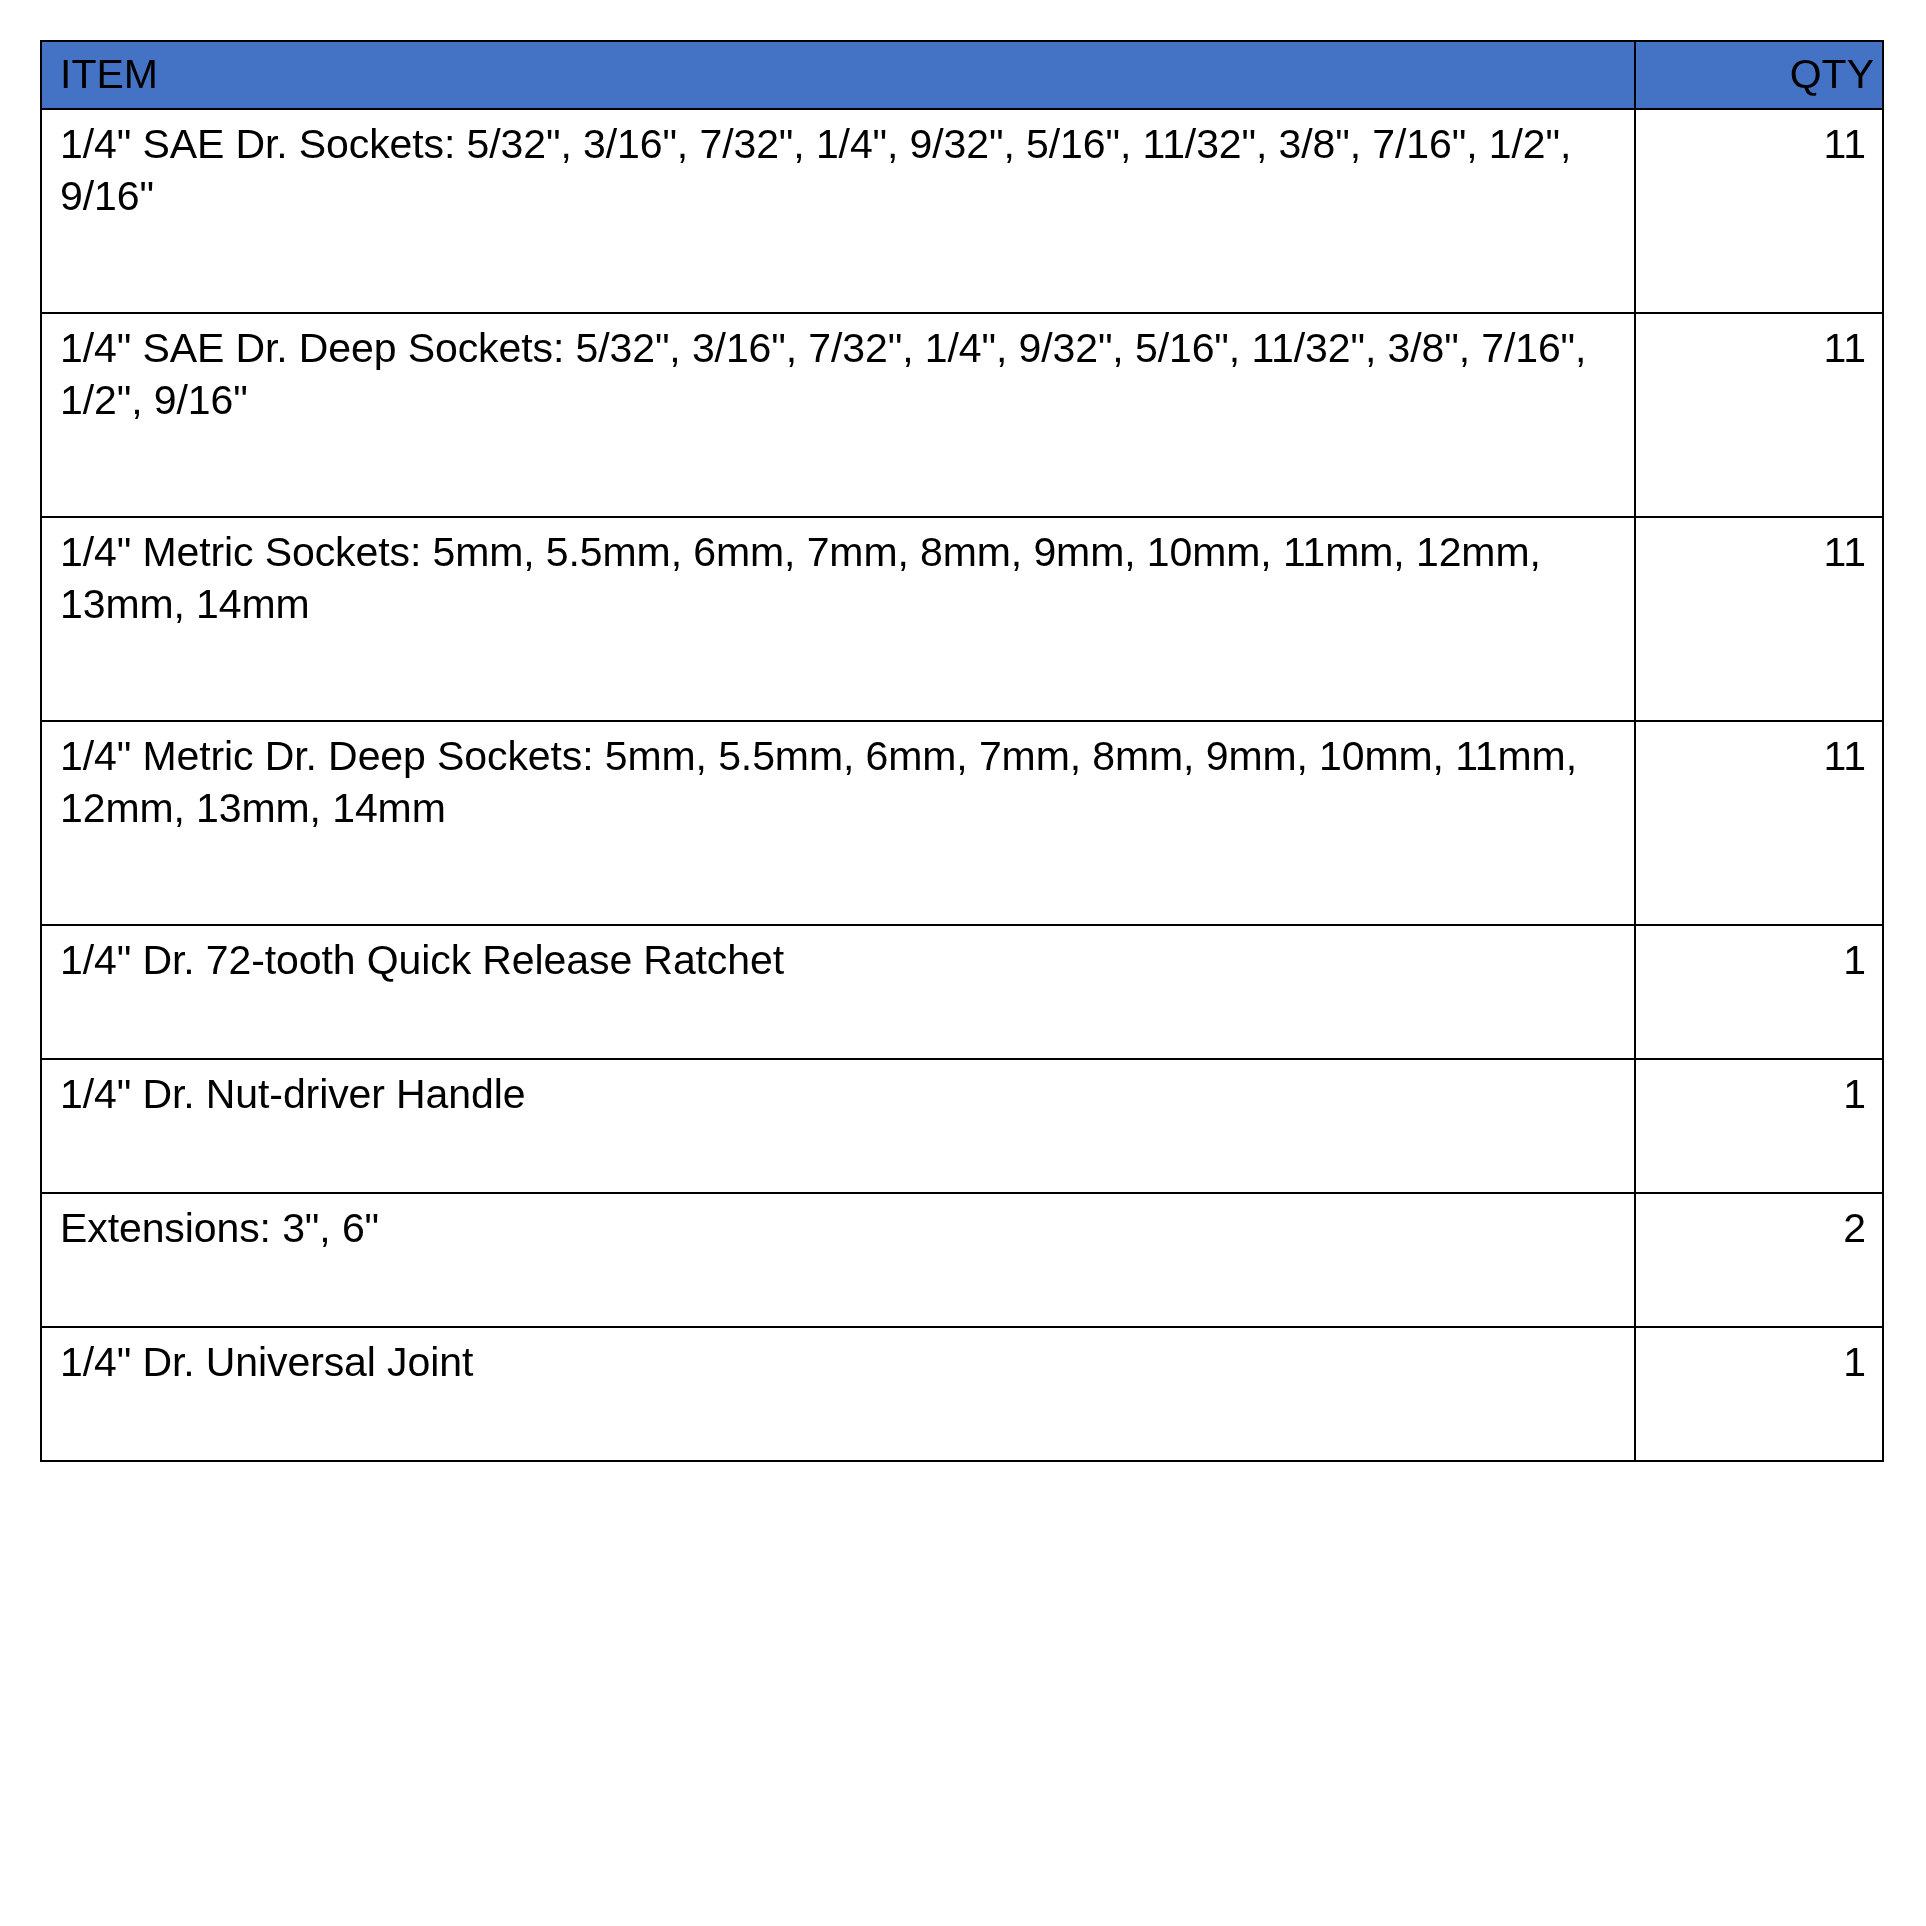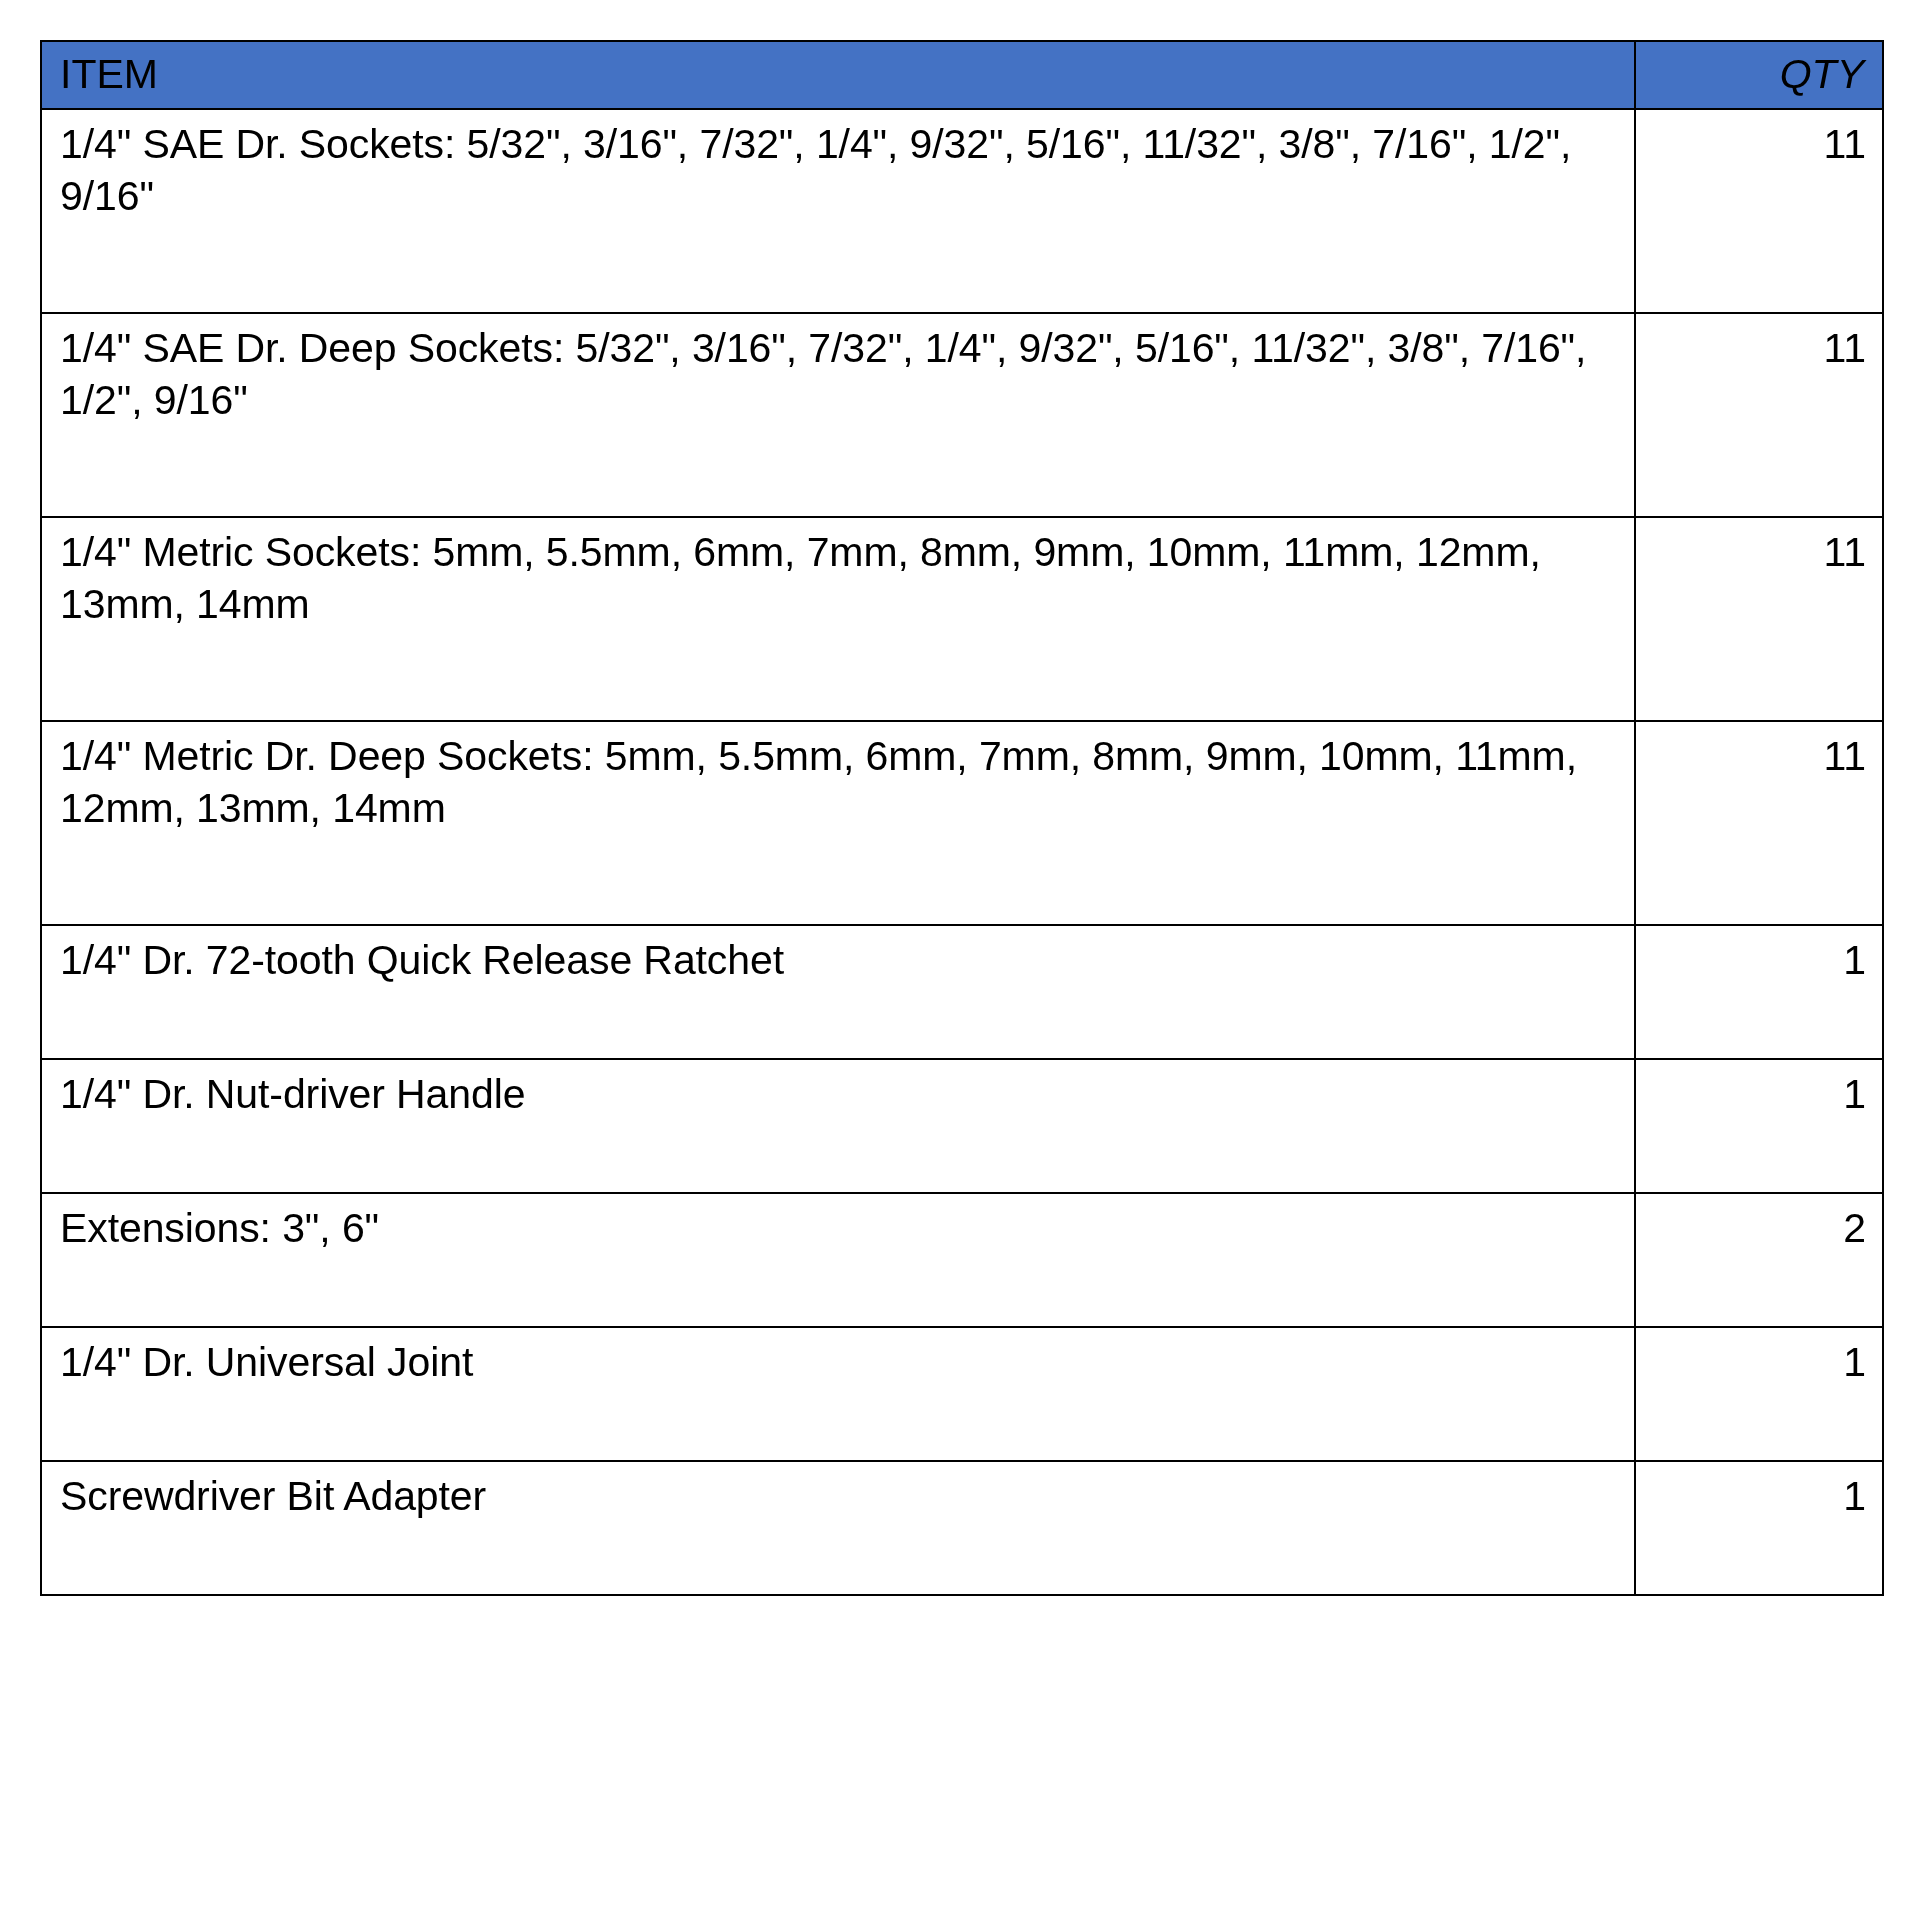--- a/index.html
+++ b/index.html
@@ -46,22 +46,21 @@
     padding-top: 6px;
     padding-bottom: 8px;
     height: 65px;
     box-sizing: border-box;
   }
   table.parts-table thead th.head-item {
     text-align: left;
   }
   table.parts-table thead th.head-qty {
     text-align: right;
-    padding-right: 18px;
-    font-style: italic;
+    padding-right: 8px;
   }
   td.item-cell {
     text-align: left;
     letter-spacing: -0.1px;
   }
   td.qty-cell {
     text-align: right;
     padding-right: 22px;
     margin-top: 8px;
   }
@@ -109,20 +108,16 @@
         <td class="qty-cell">1</td>
       </tr>
       <tr class="short">
         <td class="item-cell">Extensions: 3", 6"</td>
         <td class="qty-cell">2</td>
       </tr>
       <tr class="short">
         <td class="item-cell">1/4" Dr. Universal Joint</td>
         <td class="qty-cell">1</td>
       </tr>
-      <tr class="short">
-        <td class="item-cell">Screwdriver Bit Adapter</td>
-        <td class="qty-cell">1</td>
-      </tr>
     </tbody>
   </table>
 </div>
 
 
 </body></html>

